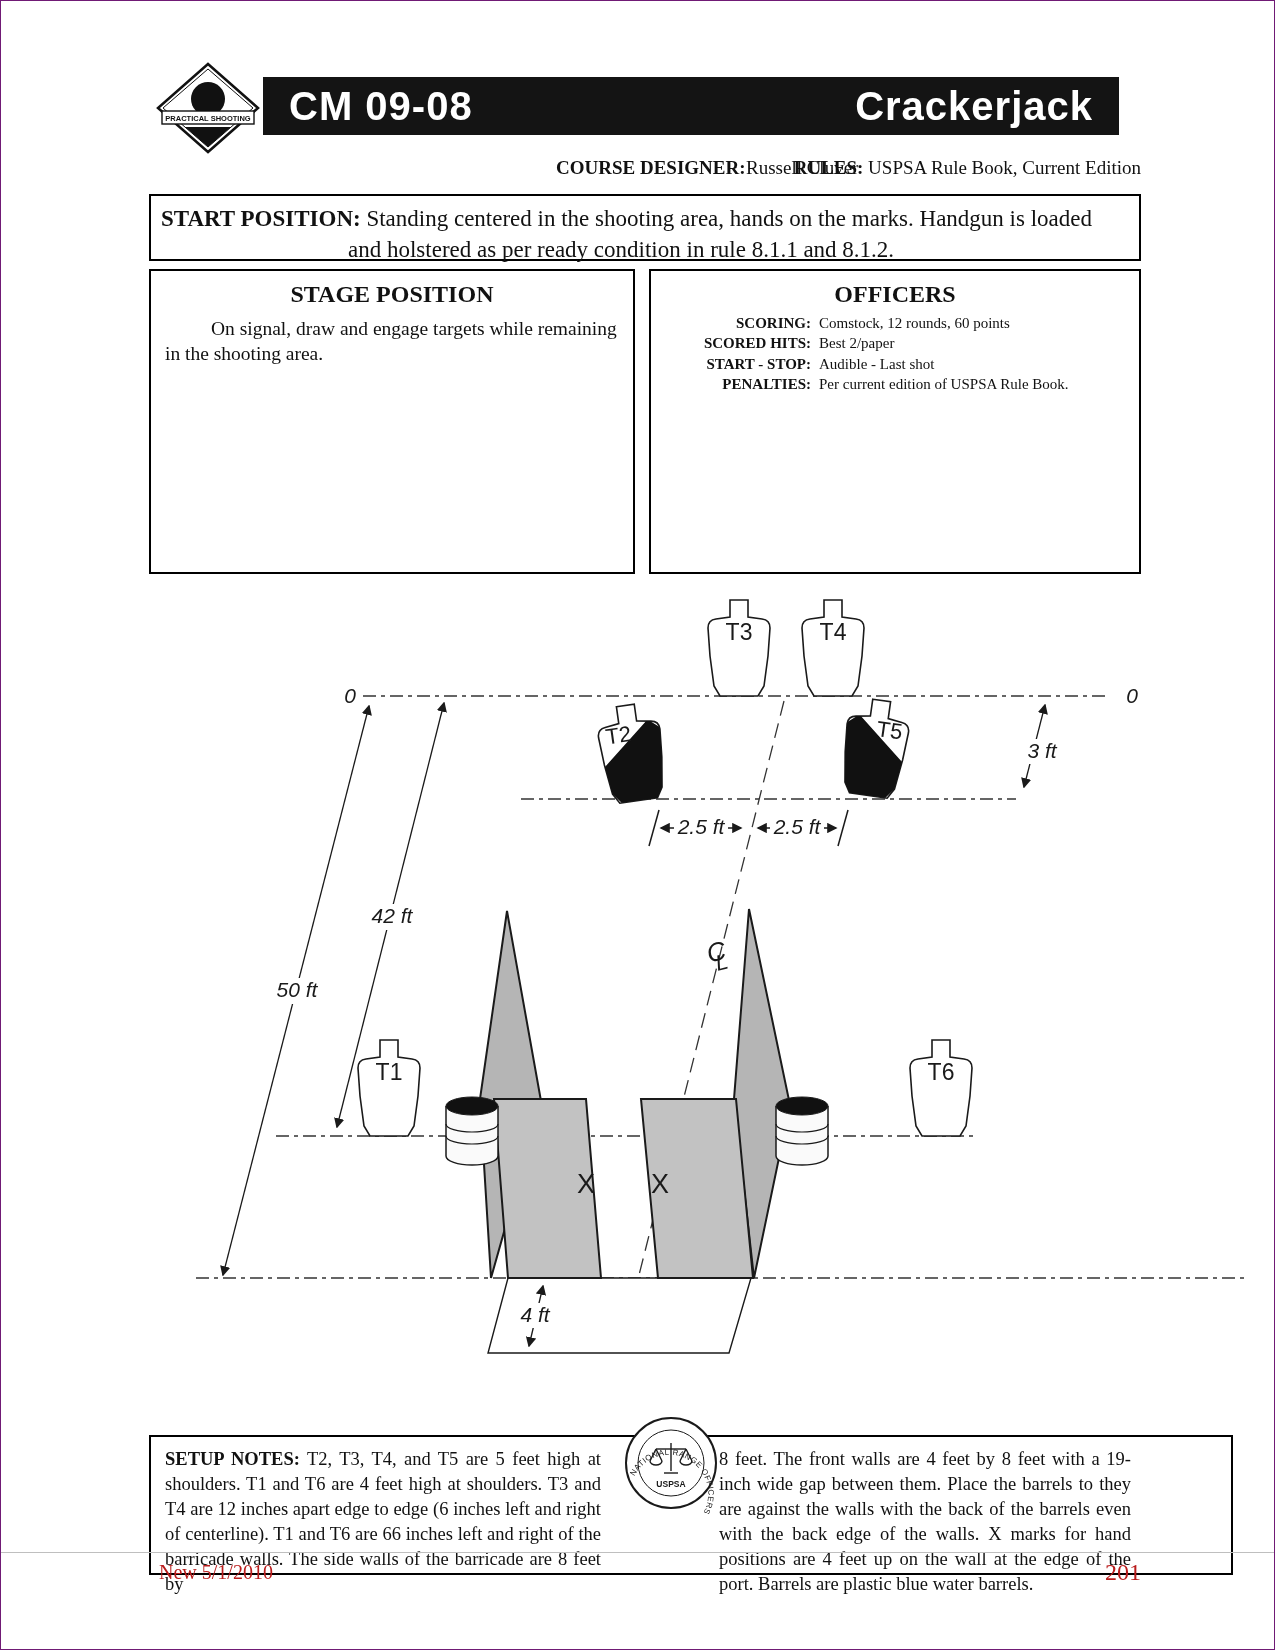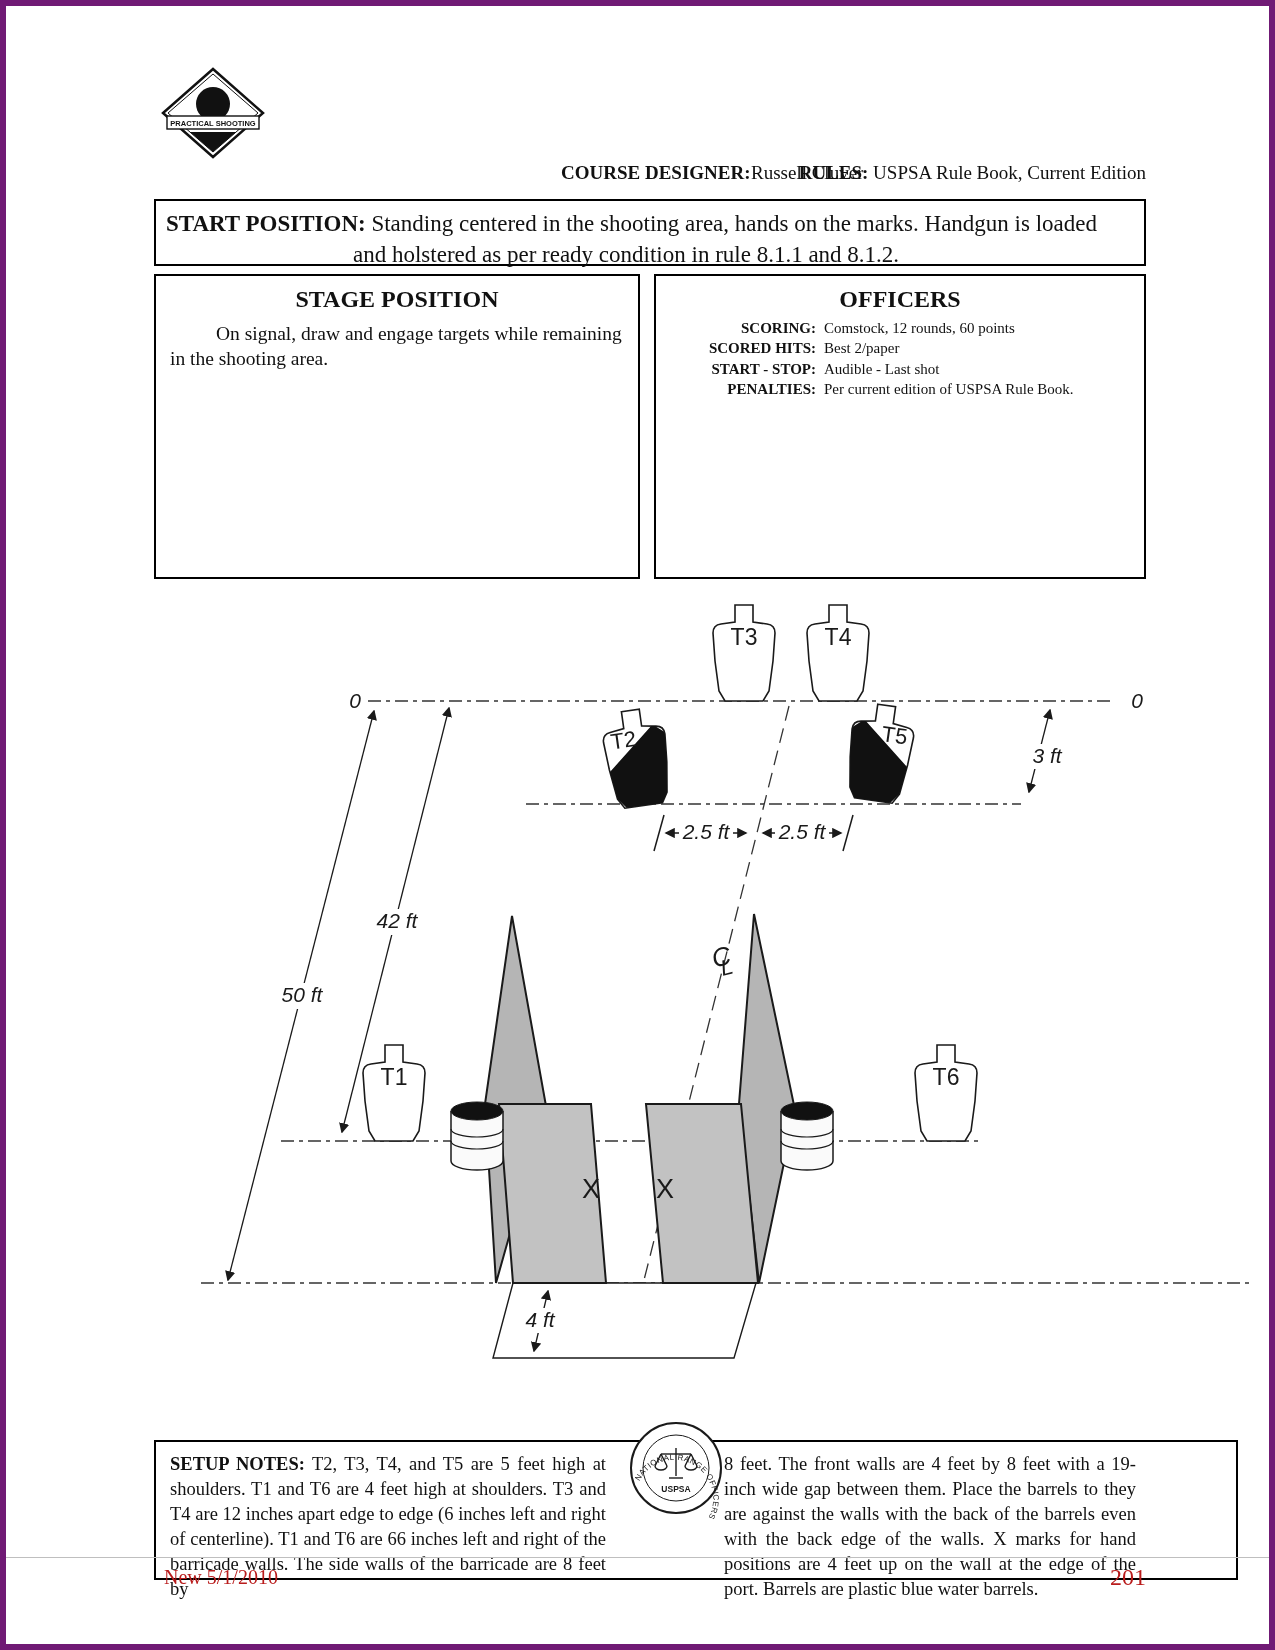--- a/index.html
+++ b/index.html
@@ -1,17 +1,17 @@
 <!DOCTYPE html>
 <html><head>
 <meta charset="utf-8">
 <style>
   html,body{margin:0;padding:0;background:#e9e9e9;}
   .page{position:relative;width:1275px;height:1650px;background:#ffffff;
-        border:6px solid #701a75;box-sizing:border-box;overflow:hidden;
+        border:1px solid #701a75;box-sizing:border-box;overflow:hidden;
         font-family:"Liberation Serif", serif;color:#111;padding-left:21px;}
   .abs{position:absolute;}
   .headerbar{background:#141414;color:#fff;display:flex;justify-content:space-between;
              align-items:center;padding:0 26px;box-sizing:border-box;}
   .headerbar .code,.headerbar .name{font-family:"Liberation Sans", sans-serif;
              font-weight:700;font-size:40px;letter-spacing:1px;}
   .rules-line{font-size:19px;text-align:right;}
   .rules-line b{font-weight:700;}
   .box{border:2px solid #000;box-sizing:border-box;background:#fff;}
   .startp{margin:7px 10px;font-size:23px;line-height:1.35;
@@ -36,20 +36,24 @@
 
   <svg class="abs" style="left:154px;top:60px;" width="106" height="94" viewBox="0 0 106 94">
     <polygon points="53,3 103,47 53,91 3,47" fill="#fff" stroke="#111" stroke-width="2.5"></polygon>
     <polygon points="53,8 98,47 53,86 8,47" fill="#fff" stroke="#111" stroke-width="1"></polygon>
     <circle cx="53" cy="38" r="17" fill="#111"></circle>
     <rect x="7" y="50" width="92" height="13" fill="#fff" stroke="#111" stroke-width="1.4"></rect>
     <text x="53" y="59.5" text-anchor="middle" font-size="7.5" font-weight="700" fill="#111">PRACTICAL SHOOTING</text>
     <polygon points="30,66 76,66 53,86" fill="#111"></polygon>
   </svg>
 
+  <div class="abs headerbar" style="left:262px;top:76px;width:856px;height:58px;">
+    <span class="code">CM 09-08</span>
+    <span class="name">Crackerjack</span>
+  </div>
 
   <div class="abs rules-line" style="left:148px;top:156px;width:992px;">
     <b>RULES:</b>
     <span>USPSA Rule Book, Current Edition</span>
     <b class="abs" style="left:407px;top:0;">COURSE DESIGNER:</b>
     <span class="abs" style="left:597px;top:0;">Russell Cluver</span>
   </div>
 
   <div class="abs box" style="left:148px;top:193px;width:992px;height:67px;">
     <p class="startp"><b>START POSITION:</b> <span>Standing centered in the shooting area, hands on the marks. Handgun is loaded and holstered as per ready condition in rule 8.1.1 and 8.1.2.</span></p>

